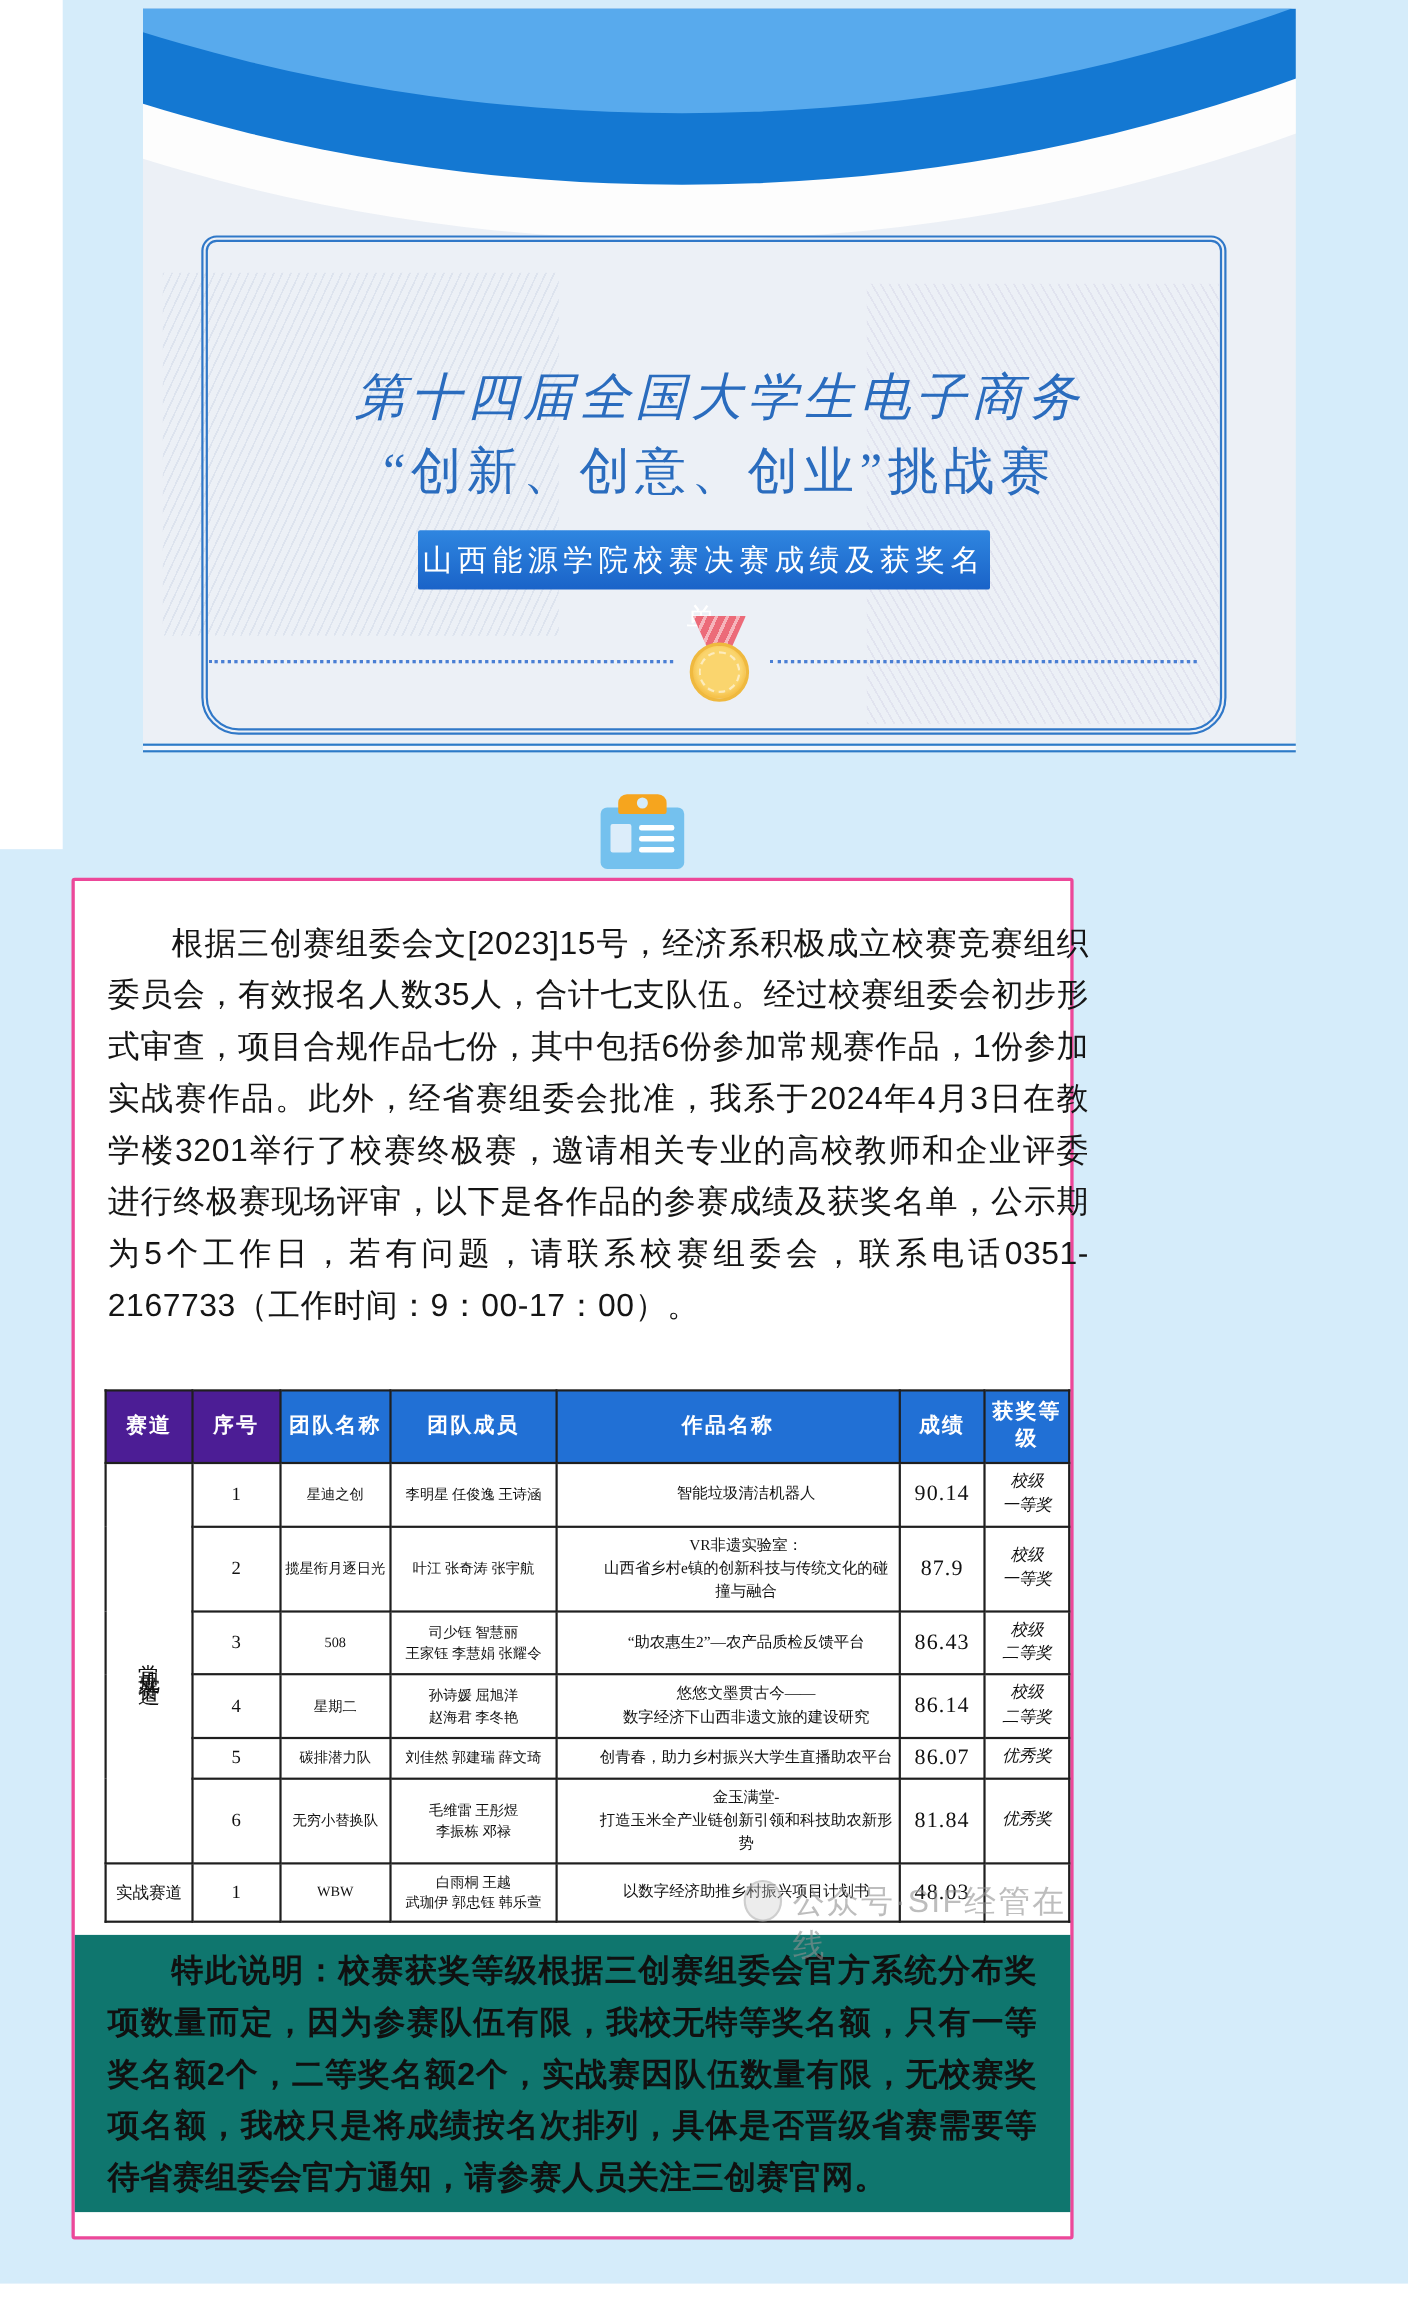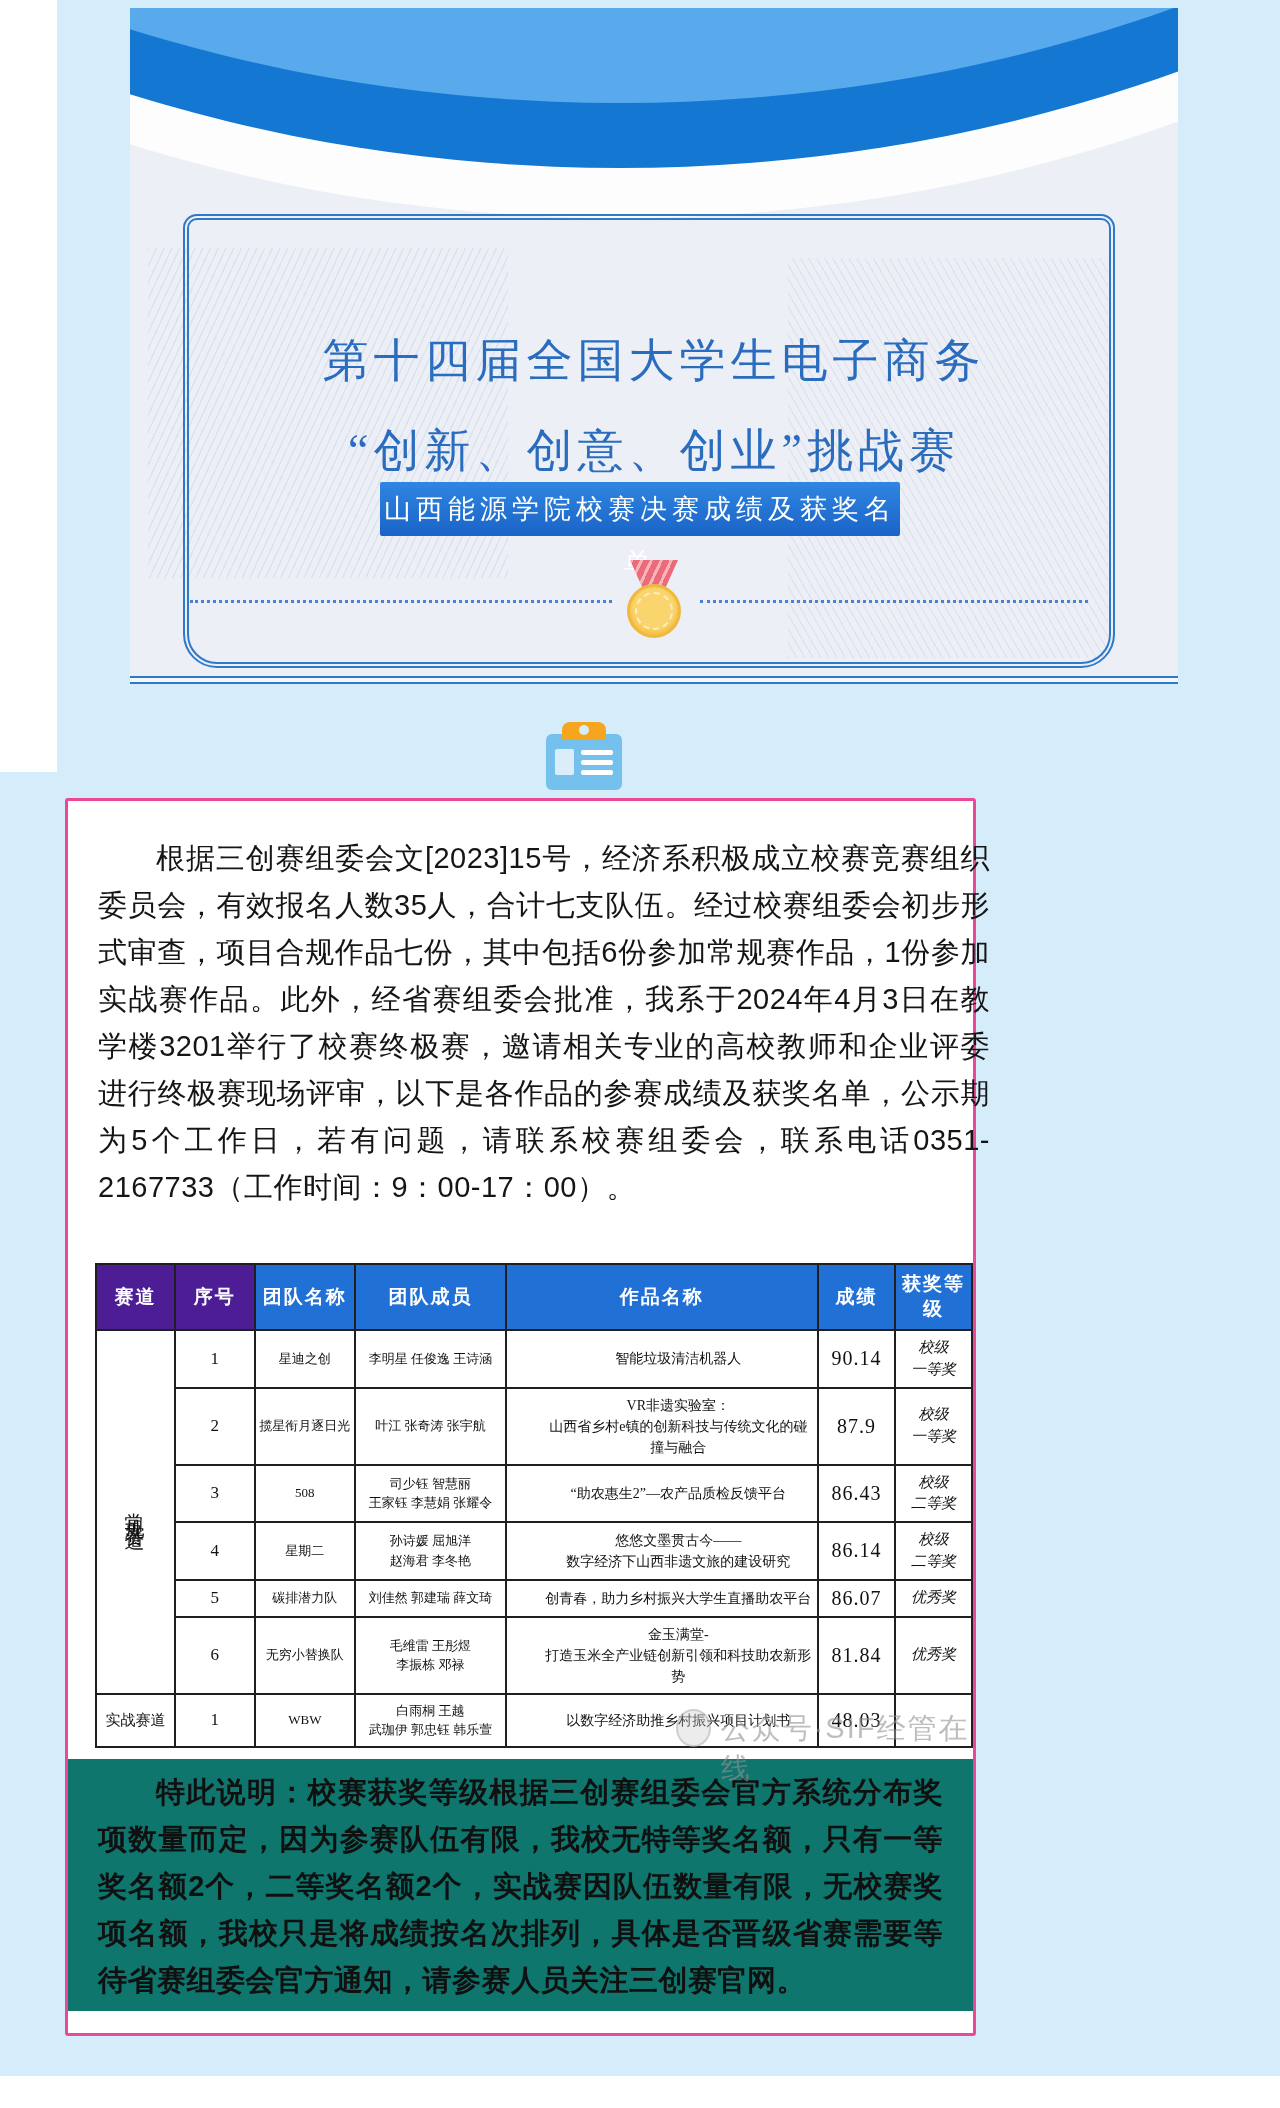--- a/index.html
+++ b/index.html
@@ -19,22 +19,22 @@
   .hero-frame{position:absolute;left:53px;right:63px;top:206px;bottom:8px;
               border:6px double #3078c8;border-radius:14px 14px 34px 34px;z-index:4;}
   .texture{position:absolute;z-index:4;}
   .texture-left{left:18px;top:240px;width:360px;height:330px;
     background:repeating-linear-gradient(115deg,rgba(130,150,190,.14) 0 1.5px,transparent 1.5px 7px);}
   .texture-right{right:70px;top:250px;width:320px;height:400px;
     background:repeating-linear-gradient(60deg,rgba(150,140,190,.13) 0 1.5px,transparent 1.5px 7px);}
   .hero-title1,.hero-title2{position:absolute;left:0;width:100%;text-align:center;z-index:6;
     color:#2a6cbe;font-family:"Liberation Serif","DejaVu Serif",serif;
     font-size:46px;letter-spacing:5px;font-weight:500;}
-  .hero-title1{top:322px;}
-  .hero-title2{top:412px;}
+  .hero-title1{top:322px;font-style:italic;}
+  .hero-title2{top:390px;}
   .hero-banner{position:absolute;left:250px;top:474px;width:520px;height:54px;z-index:6;
     background:linear-gradient(180deg,#2f86e0,#1a63c8);border-radius:2px;
     color:#fff;font-family:"Liberation Serif","DejaVu Serif",serif;font-size:27px;
     letter-spacing:5px;text-align:center;line-height:54px;}
   .dotted-seg{position:absolute;top:592px;height:0;border-top:3px dotted #4a7fd4;z-index:5;}
   .dot-left{left:60px;width:422px;}
   .dot-right{left:570px;width:388px;}
   .medal{position:absolute;left:496px;top:550px;width:56px;height:92px;z-index:7;}
   .medal-ribbon{position:absolute;left:4px;top:2px;width:48px;height:32px;background:#ec6b79;
     clip-path:polygon(0 0,100% 0,70% 100%,30% 100%);

